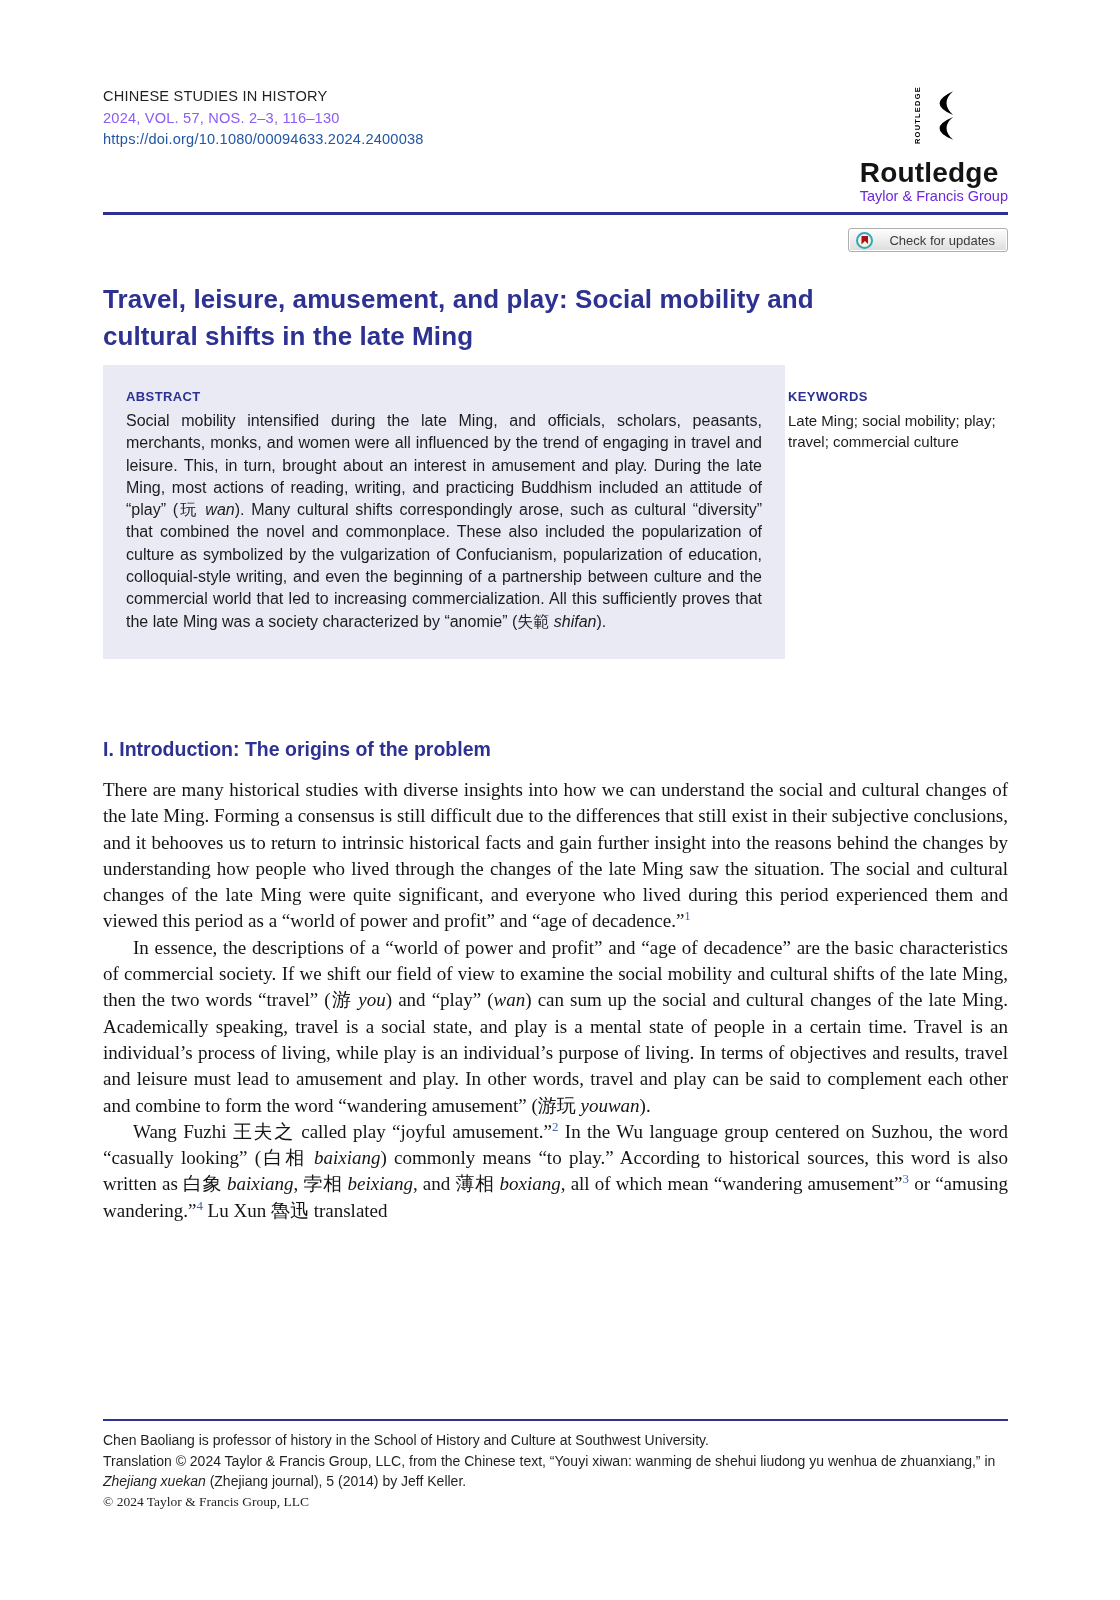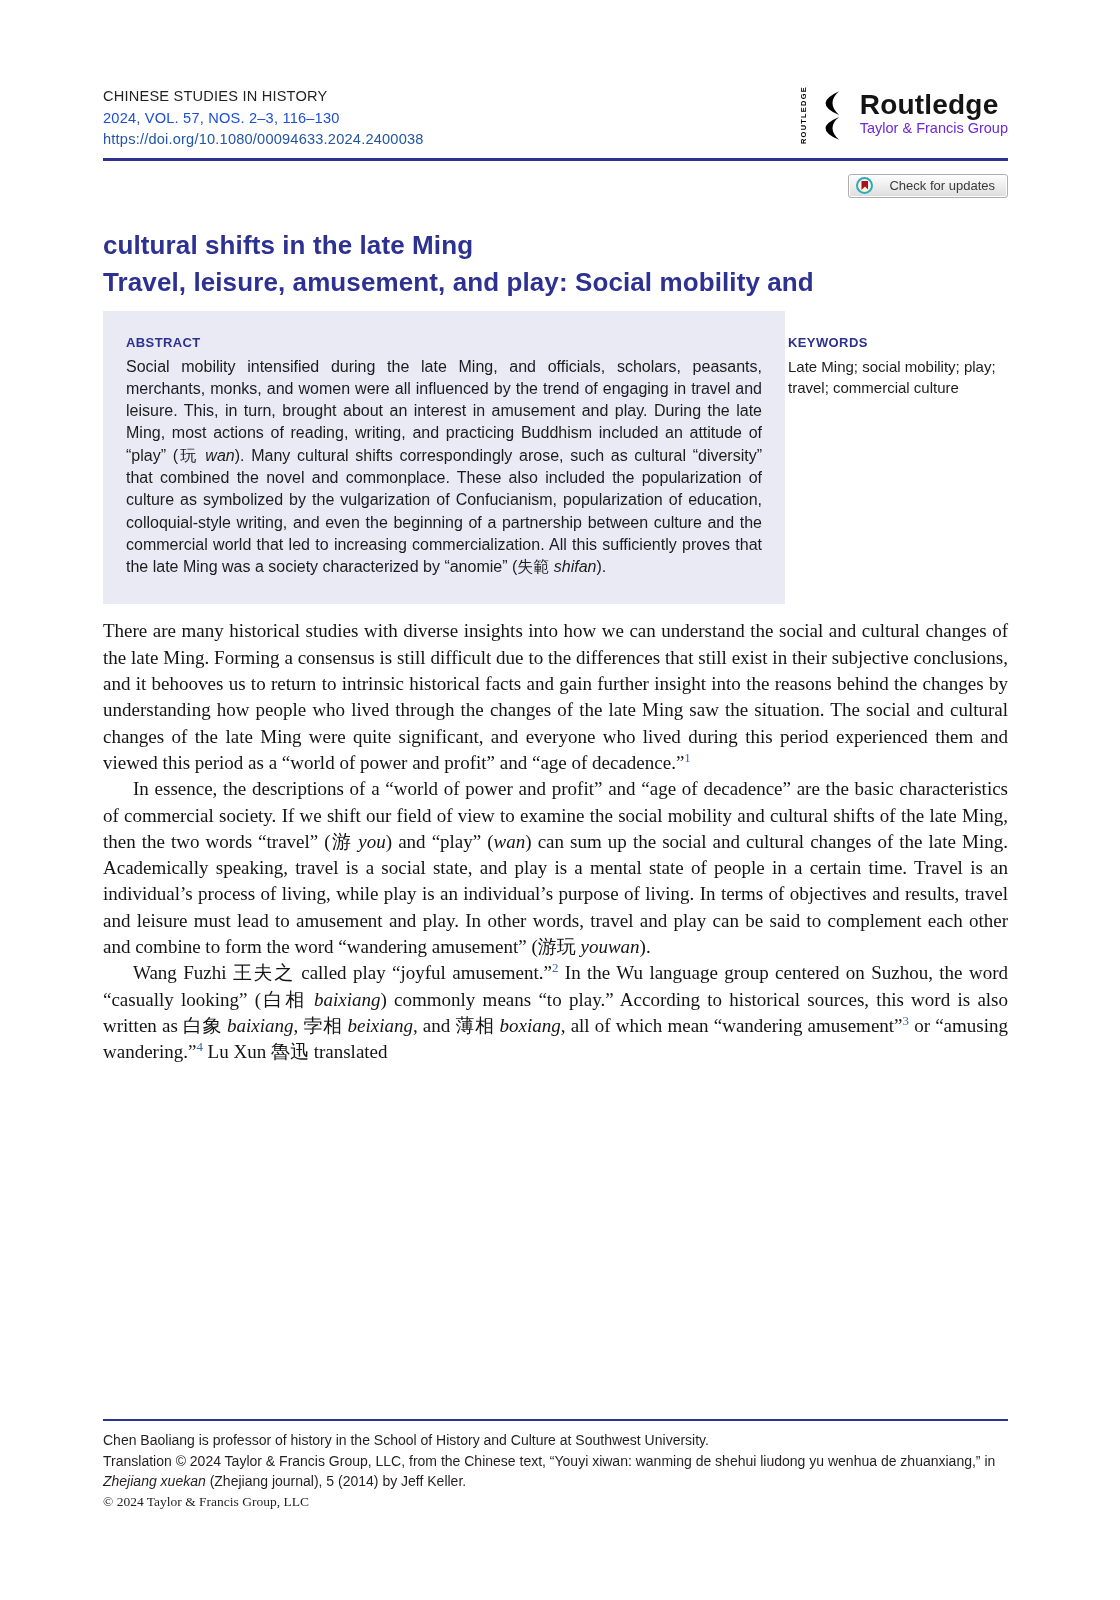--- a/index.html
+++ b/index.html
@@ -8,23 +8,23 @@
     position:relative; width:1120px; height:1554px; margin:0 auto;
     background:#fff; overflow:hidden;
     font-family:"Liberation Sans","DejaVu Sans",sans-serif;
     color:#231f20;
     padding:86px 112px 0 103px;
   }
   
   .masthead { display:flex; justify-content:space-between; align-items:flex-start; }
   .mast-left { font-size:14.6px; line-height:21.5px; letter-spacing:.2px; }
   .journal-name { color:#231f20; }
-  .journal-issue { color:#1d4ed8; }
+  .journal-issue { color:#8b5cf6; }
   .doi-link { color:#2156a5; text-decoration:none; display:inline-block; }
-  .publisher-logo { display:flex; gap:20px; margin-top:2px; }
+  .publisher-logo { display:flex; align-items:center; gap:12px; margin-top:2px;flex-direction:column; }
   .logo-mark { display:flex; align-items:center; gap:2px; }
   .logo-vertical {
     writing-mode:vertical-rl; transform:rotate(180deg);
     font-size:7.5px; font-weight:bold; letter-spacing:1.2px; color:#000;
     height:56px; text-align:center;
   }
   .logo-glyph { display:block; }
   .logo-text { padding-top:2px; }
   .logo-name { font-size:28px; font-weight:600; color:#141414; line-height:30px; letter-spacing:.2px; }
   .logo-group { font-size:14.5px; color:#6d28d9; line-height:17px; }
@@ -108,36 +108,37 @@
   <div class="update-row">
     <button class="check-updates">
       <span class="cm-circle">
           <span class="cm-ribbon"></span>
         </span>
       <span>Check for updates</span>
     </button>
   </div>
 
   <h1 class="title">
+    <span class="tl">Travel, leisure, amusement, and play: Social mobility and</span>
     <span class="tl">cultural shifts in the late Ming</span>
-    <span class="tl">Travel, leisure, amusement, and play: Social mobility and</span>
   </h1>
 
 
   <div class="abstract-row">
     <section class="abstract-box">
       <div class="abs-label">ABSTRACT</div>
       <p class="abs-text"><span>Social mobility intensified during the late Ming, and officials, scholars, peasants, merchants, monks, and women were all influenced by the trend of engaging in travel and leisure. This, in turn, brought about an interest in amusement and play. During the late Ming, most actions of reading, writing, and practicing Buddhism included an attitude of “play” (玩 </span><span class="it">wan</span><span>). Many cultural shifts correspondingly arose, such as cultural “diversity” that combined the novel and commonplace. These also included the popularization of culture as symbolized by the vulgarization of Confucianism, popularization of education, colloquial-style writing, and even the beginning of a partnership between culture and the commercial world that led to increasing commercialization. All this sufficiently proves that the late Ming was a society characterized by “anomie” (失範 </span><span class="it">shifan</span><span>).</span></p>
     </section>
     <aside class="keywords">
       <div class="kw-label">KEYWORDS</div>
       <div class="kw-text">Late Ming; social mobility; play; travel; commercial culture</div>
     </aside>
   </div>
 
+  <h2 class="section-heading">I. Introduction: The origins of the problem</h2>
 
   <p class="body-para"><span>There are many historical studies with diverse insights into how we can understand the social and cultural changes of the late Ming. Forming a consensus is still difficult due to the differences that still exist in their subjective conclusions, and it behooves us to return to intrinsic historical facts and gain further insight into the reasons behind the changes by understanding how people who lived through the changes of the late Ming saw the situation. The social and cultural changes of the late Ming were quite significant, and everyone who lived during this period experienced them and viewed this period as a “world of power and profit” and “age of decadence.”</span><sup class="ref">1</sup></p>
   <p class="body-para indent"><span>In essence, the descriptions of a “world of power and profit” and “age of decadence” are the basic characteristics of commercial society. If we shift our field of view to examine the social mobility and cultural shifts of the late Ming, then the two words “travel” (游 </span><span class="it">you</span><span>) and “play” (</span><span class="it">wan</span><span>) can sum up the social and cultural changes of the late Ming. Academically speaking, travel is a social state, and play is a mental state of people in a certain time. Travel is an individual’s process of living, while play is an individual’s purpose of living. In terms of objectives and results, travel and leisure must lead to amusement and play. In other words, travel and play can be said to complement each other and combine to form the word “wandering amusement” (游玩 </span><span class="it">youwan</span><span>).</span></p>
   <p class="body-para indent"><span>Wang Fuzhi 王夫之 called play “joyful amusement.”</span><sup class="ref">2</sup><span> In the Wu language group centered on Suzhou, the word “casually looking” (白相 </span><span class="it">baixiang</span><span>) commonly means “to play.” According to historical sources, this word is also written as 白象 </span><span class="it">baixiang</span><span>, 孛相 </span><span class="it">beixiang</span><span>, and 薄相 </span><span class="it">boxiang</span><span>, all of which mean “wandering amusement”</span><sup class="ref">3</sup><span> or “amusing wandering.”</span><sup class="ref">4</sup><span> Lu Xun 魯迅 translated</span></p>
 
   <footer class="footnote">
     <div class="foot-rule"></div>
     <p class="foot-line">Chen Baoliang is professor of history in the School of History and Culture at Southwest University.</p>
     <p class="foot-line"><span>Translation © 2024 Taylor &amp; Francis Group, LLC, from the Chinese text, “Youyi xiwan: wanming de shehui liudong yu wenhua de zhuanxiang,” in </span><span class="it">Zhejiang xuekan</span><span> (Zhejiang journal), 5 (2014) by Jeff Keller.</span></p>
     <p class="foot-line foot-small">© 2024 Taylor &amp; Francis Group, LLC</p>

